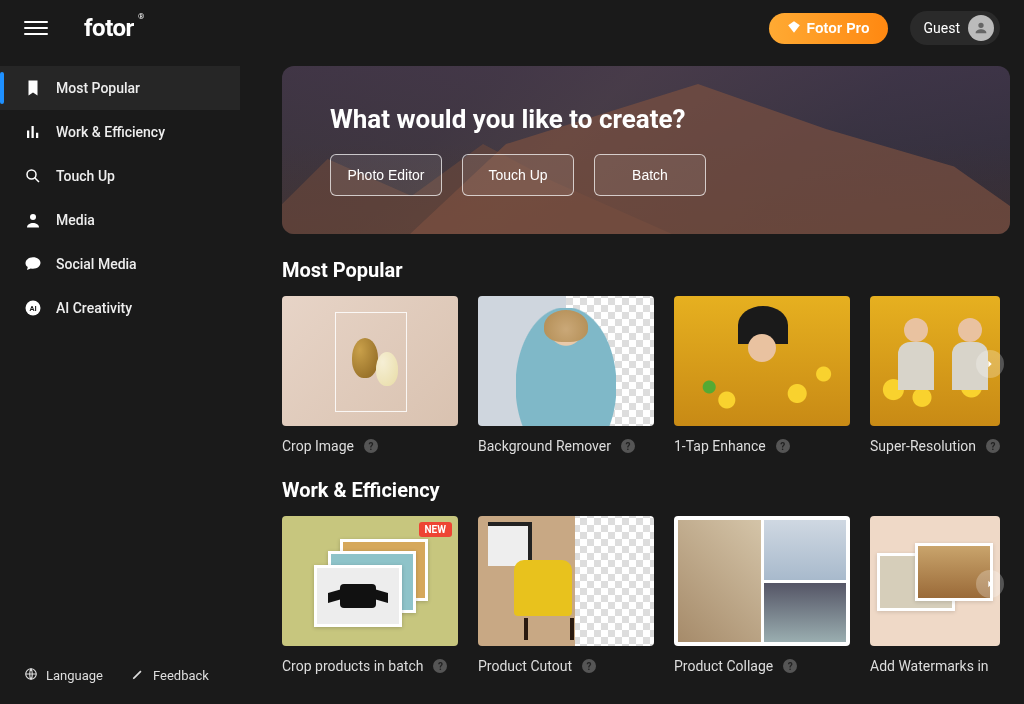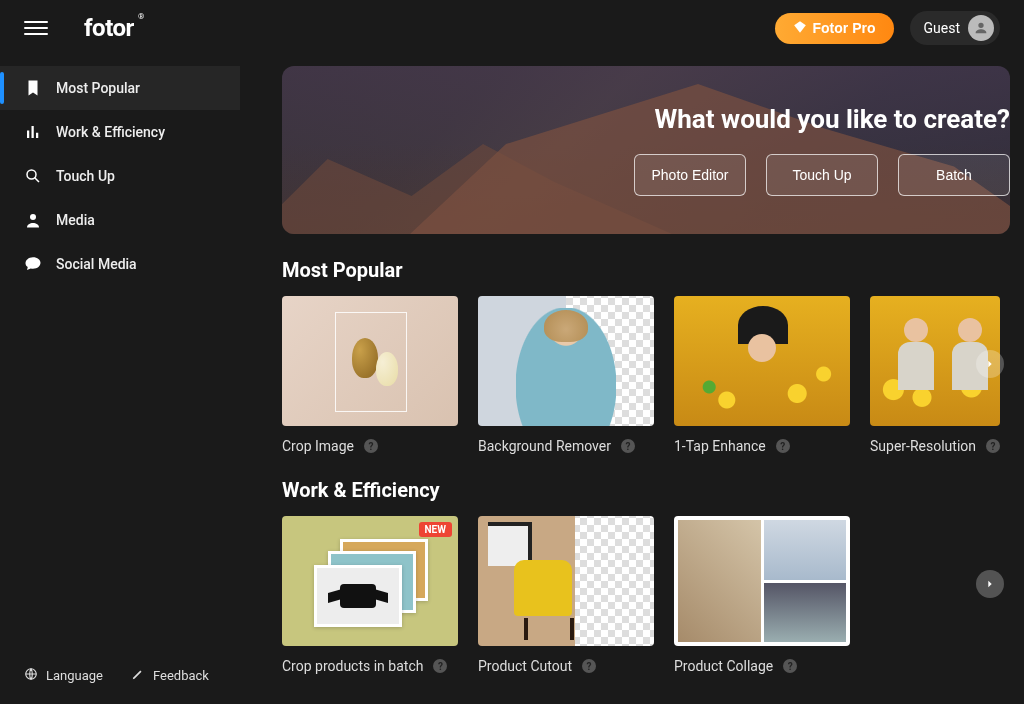--- a/index.html
+++ b/index.html
@@ -40,21 +40,21 @@
     content: "®";
     position: absolute;
     top: -2px; right: -10px;
     font-size: 8px;
     font-weight: 400;
   }
   .header-right {
     margin-left: auto;
     display: flex;
     align-items: center;
-    gap: 16px;
+    gap: 22px;
   }
   .pro-button {
     background: linear-gradient(90deg, #ffaa33, #ff8811);
     color: #fff;
     border: none;
     border-radius: 20px;
     padding: 7px 18px;
     font-size: 14px;
     font-weight: 600;
     display: flex;
@@ -141,21 +141,21 @@
 
   .hero {
     margin: 10px 14px 0 0;
     border-radius: 12px;
     height: 168px;
     background:
       linear-gradient(180deg, rgba(60,50,70,0.85), rgba(40,40,50,0.7)),
       linear-gradient(135deg, #5a4a45 0%, #6b5650 25%, #8a7060 40%, #4a4550 70%, #3a3540 100%);
     display: flex;
     flex-direction: column;
-    align-items: flex-end;
+    align-items: flex-start;
     justify-content: center;
     gap: 20px;
     position: relative;
     overflow: hidden;
     padding-left: 48px;
   }
   .hero-mountains {
     position: absolute;
     left: 0; right: 0; bottom: 0;
     height: 90px;
@@ -491,20 +491,29 @@
     <span>Media</span>
   </div>
   <div class="sidebar-item">
     <span class="sidebar-icon">
       <svg viewBox="0 0 24 24">
           <path d="M12 3C6 3 2 7 2 11c0 2 1 4 3 5l-1 4 5-2c1 .3 2 .4 3 .4 6 0 10-4 10-8S18 3 12 3z"></path>
         </svg>
     </span>
     <span>Social Media</span>
   </div>
+  <div class="sidebar-item">
+    <span class="sidebar-icon">
+      <svg viewBox="0 0 24 24">
+          <circle cx="12" cy="12" r="10" fill="#fff"></circle>
+          <text x="12" y="16" text-anchor="middle" font-size="10" font-weight="700" fill="#1a1a1a">AI</text>
+        </svg>
+    </span>
+    <span>AI Creativity</span>
+  </div>
 
   <div class="sidebar-bottom">
     <div class="sb-bottom-item">
       <span>
         <svg viewBox="0 0 24 24">
             <circle cx="12" cy="12" r="9" fill="none" stroke="#ddd" stroke-width="2"></circle>
             <path d="M3 12h18M12 3c3 3 3 15 0 18M12 3c-3 3-3 15 0 18" fill="none" stroke="#ddd" stroke-width="2"></path>
           </svg>
       </span>
       <span>Language</span>
@@ -610,20 +619,31 @@
       <div class="card-thumb t-collage">
         <div class="c1"></div>
           <div class="c2"></div>
           <div class="c3"></div>
       </div>
       <div class="card-label">
         <span>Product Collage</span>
         <span class="help-icon">?</span>
       </div>
     </div>
+    <div class="card partial">
+      <div class="card-thumb t-watermark">
+        <div class="stack">
+            <div class="s s1"></div>
+            <div class="s s2"></div>
+          </div>
+      </div>
+      <div class="card-label">
+        <span>Add Watermarks in</span>
+      </div>
+    </div>
     <div class="arrow-btn">
       <svg viewBox="0 0 24 24">
           <path d="M8 4l8 8-8 8z"></path>
         </svg>
     </div>
   </div>
 
 </div>
 
 </body></html>

